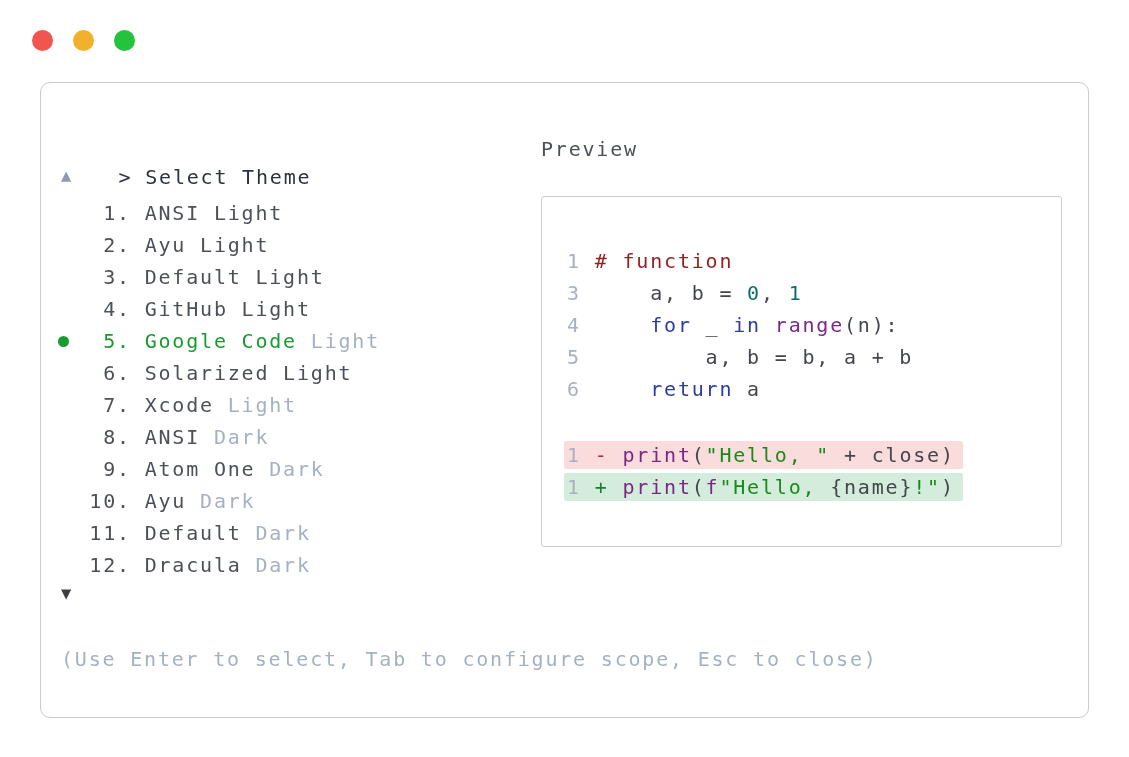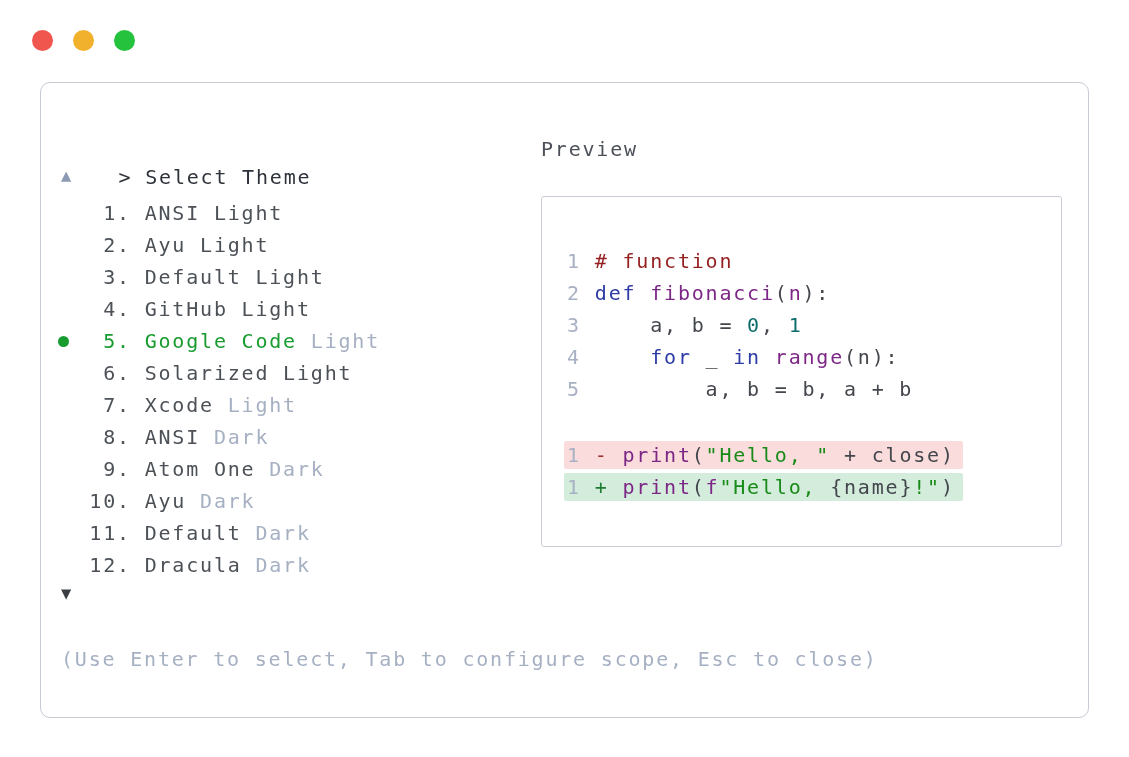--- a/index.html
+++ b/index.html
@@ -81,24 +81,24 @@
       <div class="theme-row"><span class="numcol">10</span><span class="sep">. </span><span class="name">Ayu</span><span class="gap"> </span><span class="variant muted">Dark</span></div>
       <div class="theme-row"><span class="numcol">11</span><span class="sep">. </span><span class="name">Default</span><span class="gap"> </span><span class="variant muted">Dark</span></div>
       <div class="theme-row"><span class="numcol">12</span><span class="sep">. </span><span class="name">Dracula</span><span class="gap"> </span><span class="variant muted">Dark</span></div>
     </div>
 
   <div class="scroll-down">▼</div>
 
   <div class="preview-box">
     <div class="code" id="code">
         <div class="code-line"><span class="ln">1</span><span class="tk-comment"># function</span></div>
-        <div class="code-line"><span class="ln">2</span><span class="tk-kw">def</span><span class="tk-plain"> </span><span class="tk-fn">fibonacci</span><span class="tk-plain">(</span><span class="tk-fn">n</span><span class="tk-plain">):</span></div>
         <div class="code-line"><span class="ln">3</span><span class="tk-plain">    a, b = </span><span class="tk-lit">0</span><span class="tk-plain">, </span><span class="tk-lit">1</span></div>
         <div class="code-line"><span class="ln">4</span><span class="tk-plain">    </span><span class="tk-kw">for</span><span class="tk-plain"> _ </span><span class="tk-kw">in</span><span class="tk-plain"> </span><span class="tk-fn">range</span><span class="tk-plain">(n):</span></div>
         <div class="code-line"><span class="ln">5</span><span class="tk-plain">        a, b = b, a + b</span></div>
+        <div class="code-line"><span class="ln">6</span><span class="tk-plain">    </span><span class="tk-kw">return</span><span class="tk-plain"> a</span></div>
         <div class="code-line"></div>
         <div class="code-line"><span class="diff-wrap removed"><span class="ln">1</span><span class="tk-minus">-</span><span class="tk-plain"> </span><span class="tk-fn">print</span><span class="tk-plain">(</span><span class="tk-str">"Hello, "</span><span class="tk-plain"> + close)</span></span></div>
         <div class="code-line"><span class="diff-wrap added"><span class="ln">1</span><span class="tk-plus">+</span><span class="tk-plain"> </span><span class="tk-fn">print</span><span class="tk-plain">(</span><span class="tk-fn">f</span><span class="tk-str">"Hello, </span><span class="tk-plain">{name}</span><span class="tk-str">!"</span><span class="tk-plain">)</span></span></div>
       </div>
   </div>
 
   <div class="footer">(Use Enter to select, Tab to configure scope, Esc to close)</div>
 
 </div>
 

